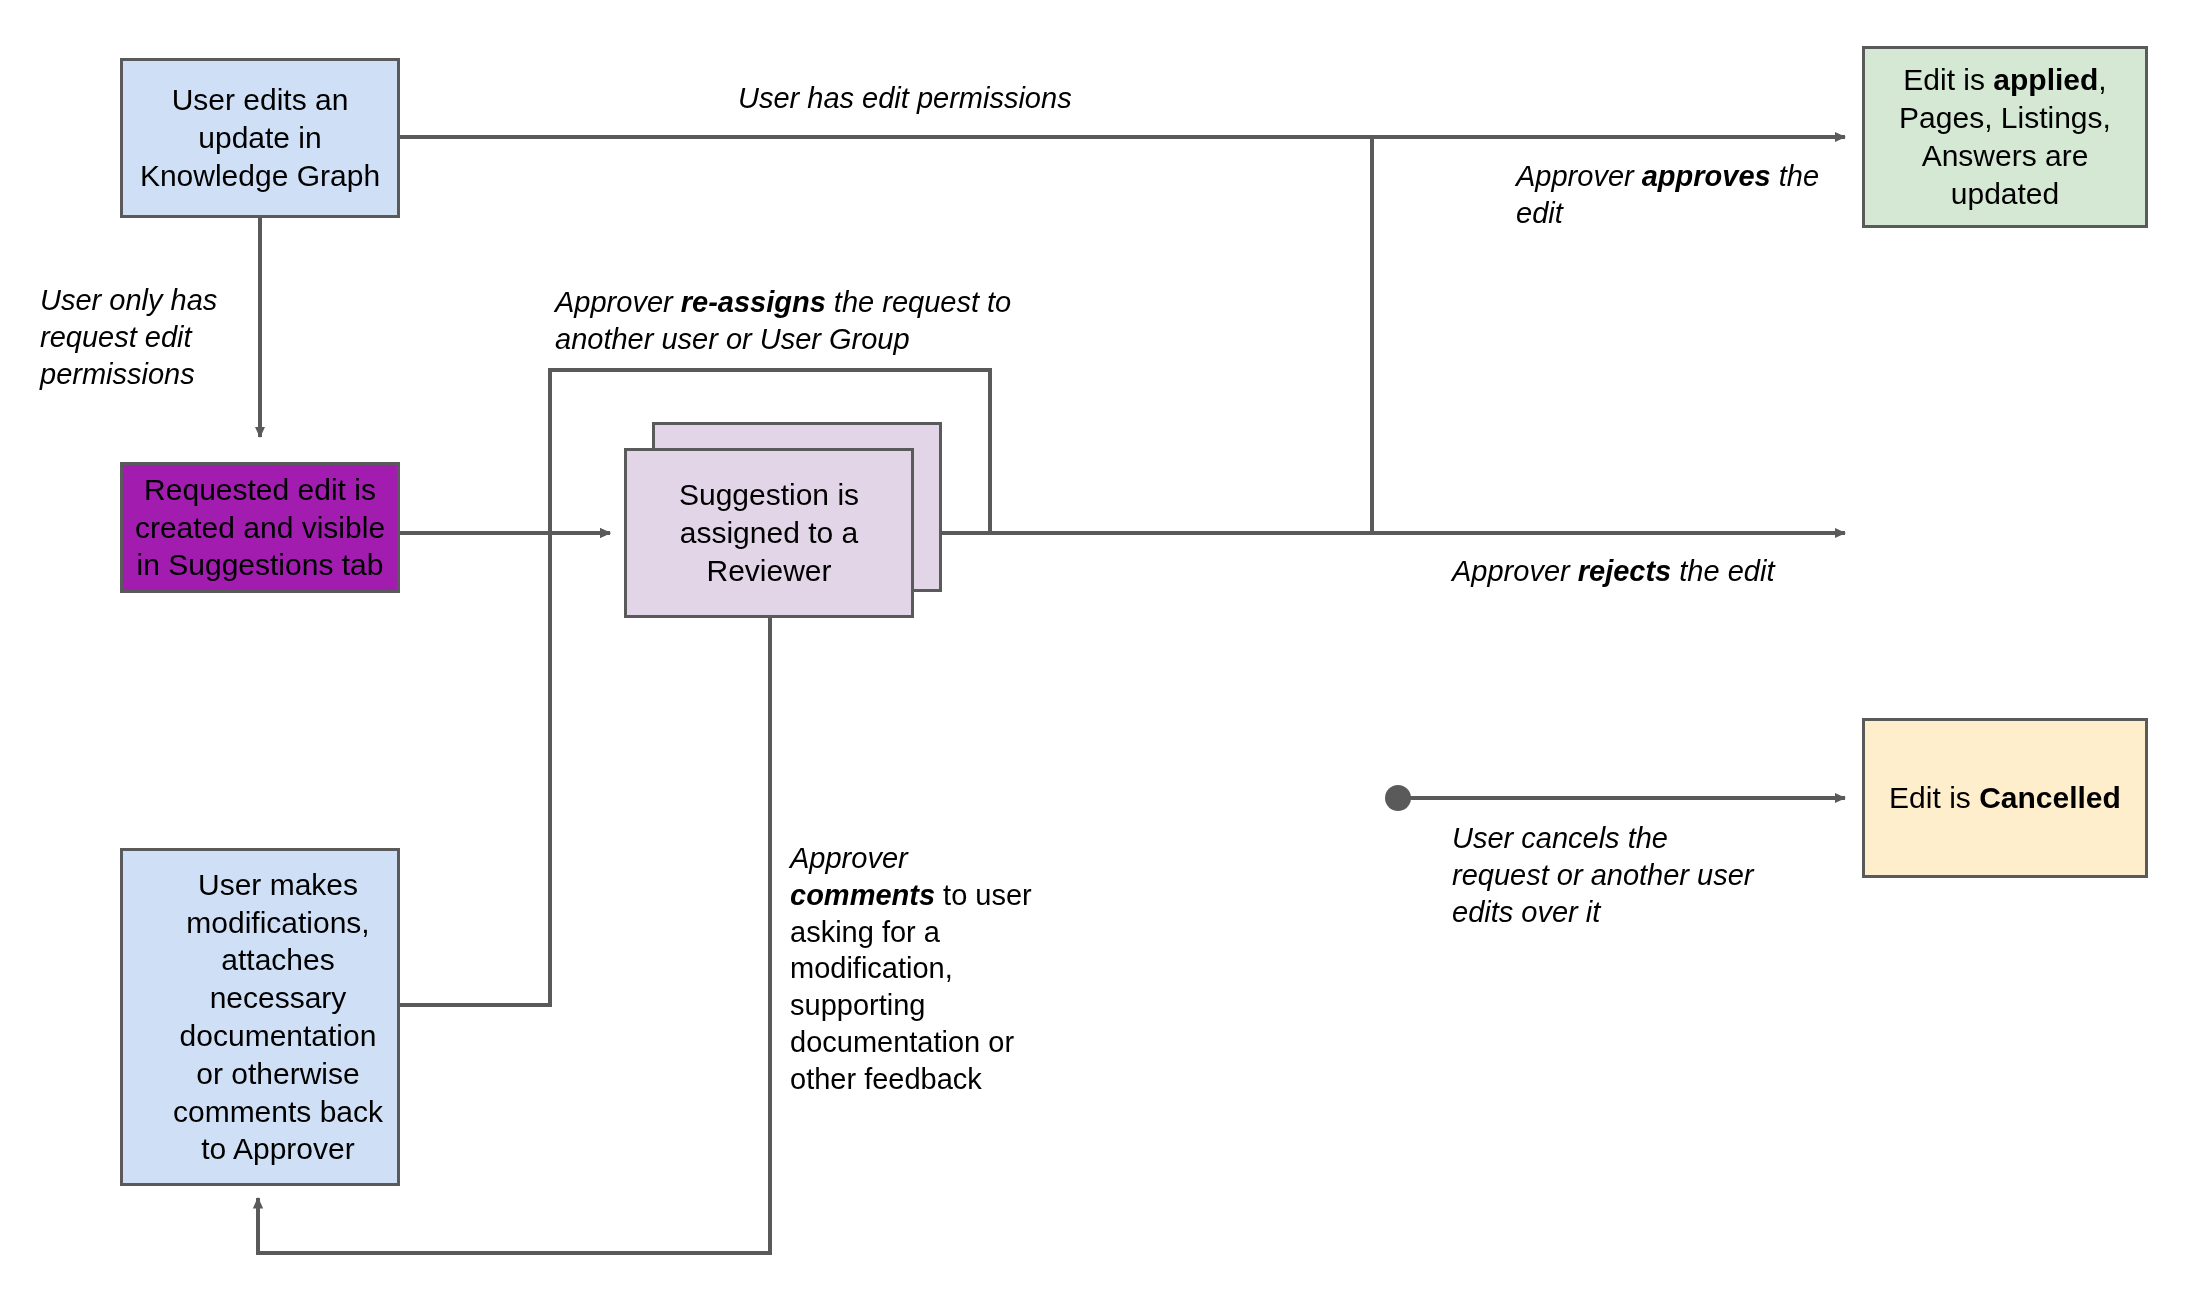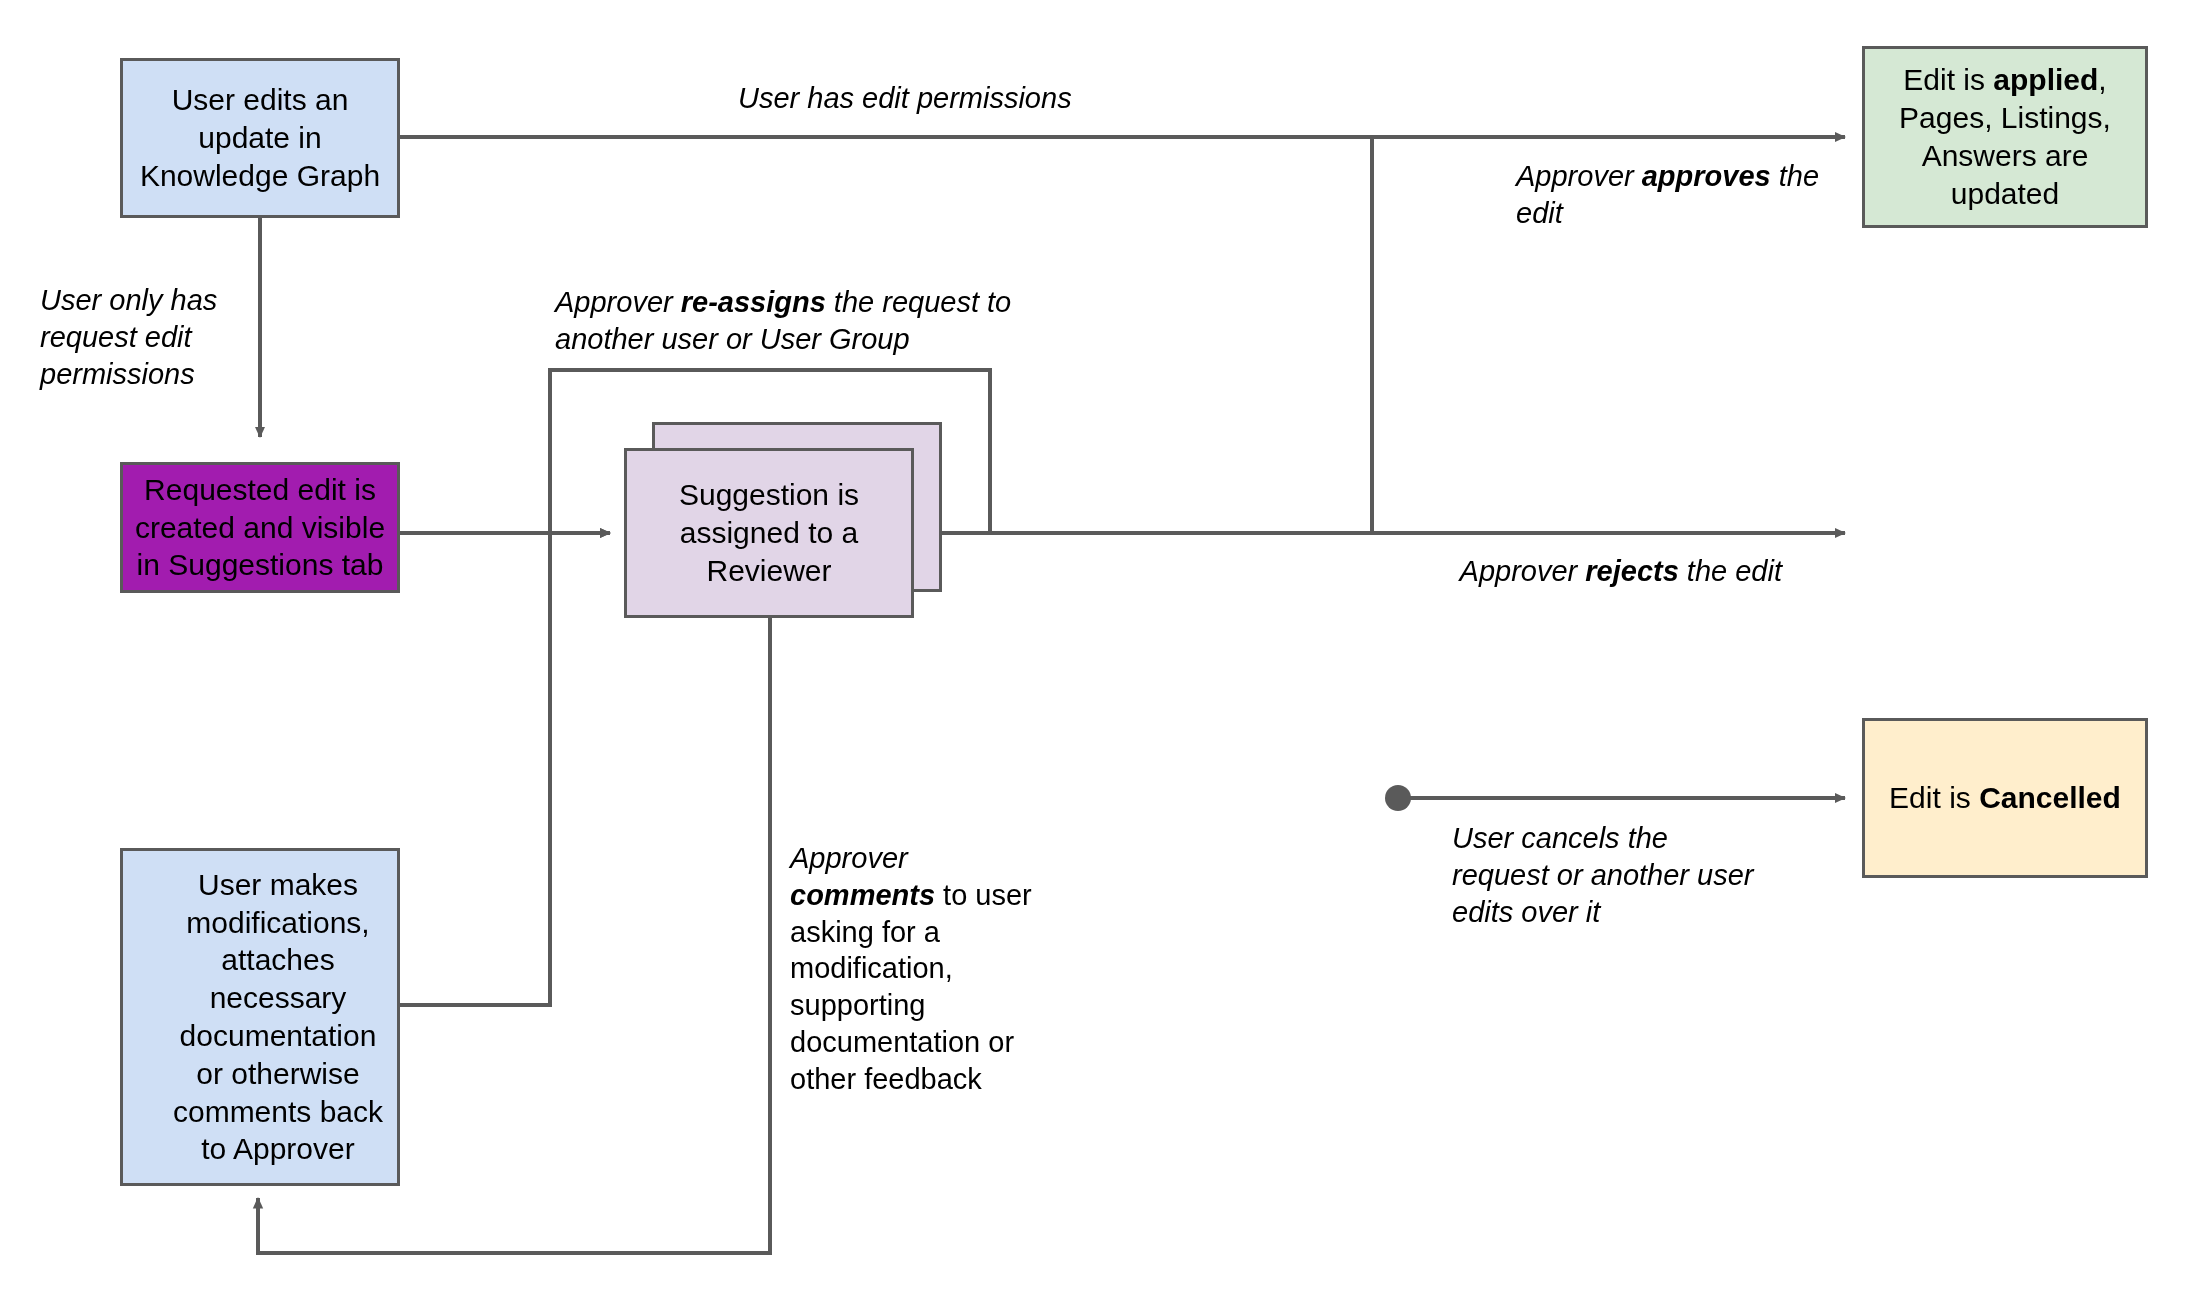--- a/index.html
+++ b/index.html
@@ -118,19 +118,19 @@
   </div>
 
   <div class="edge-label" style="left:738px; top:80px; width:430px;">User has edit permissions</div>
 
   <div class="edge-label" style="left:1516px; top:158px; width:310px;">Approver <b>approves</b> the edit</div>
 
   <div class="edge-label" style="left:40px; top:282px; width:215px;">User only has request edit permissions</div>
 
   <div class="edge-label" style="left:524px; top:284px; width:500px;margin-left:31px;">Approver <b>re-assigns</b> the request to another user or User Group</div>
 
-  <div class="edge-label" style="left:1452px; top:553px; width:330px;text-align:right;">Approver <b>rejects</b> the edit</div>
+  <div class="edge-label" style="left:1452px; top:553px; width:330px;">Approver <b>rejects</b> the edit</div>
 
   <div class="edge-label" style="left:1452px; top:820px; width:320px;">User cancels the request or another user edits over it</div>
 
   <div class="edge-label label-upright" style="left:790px; top:840px; width:290px;"><i>Approver</i><br><i><b>comments</b></i> to user asking for a modification, supporting documentation or other feedback</div>
 
 </div>
 
 </body></html>

